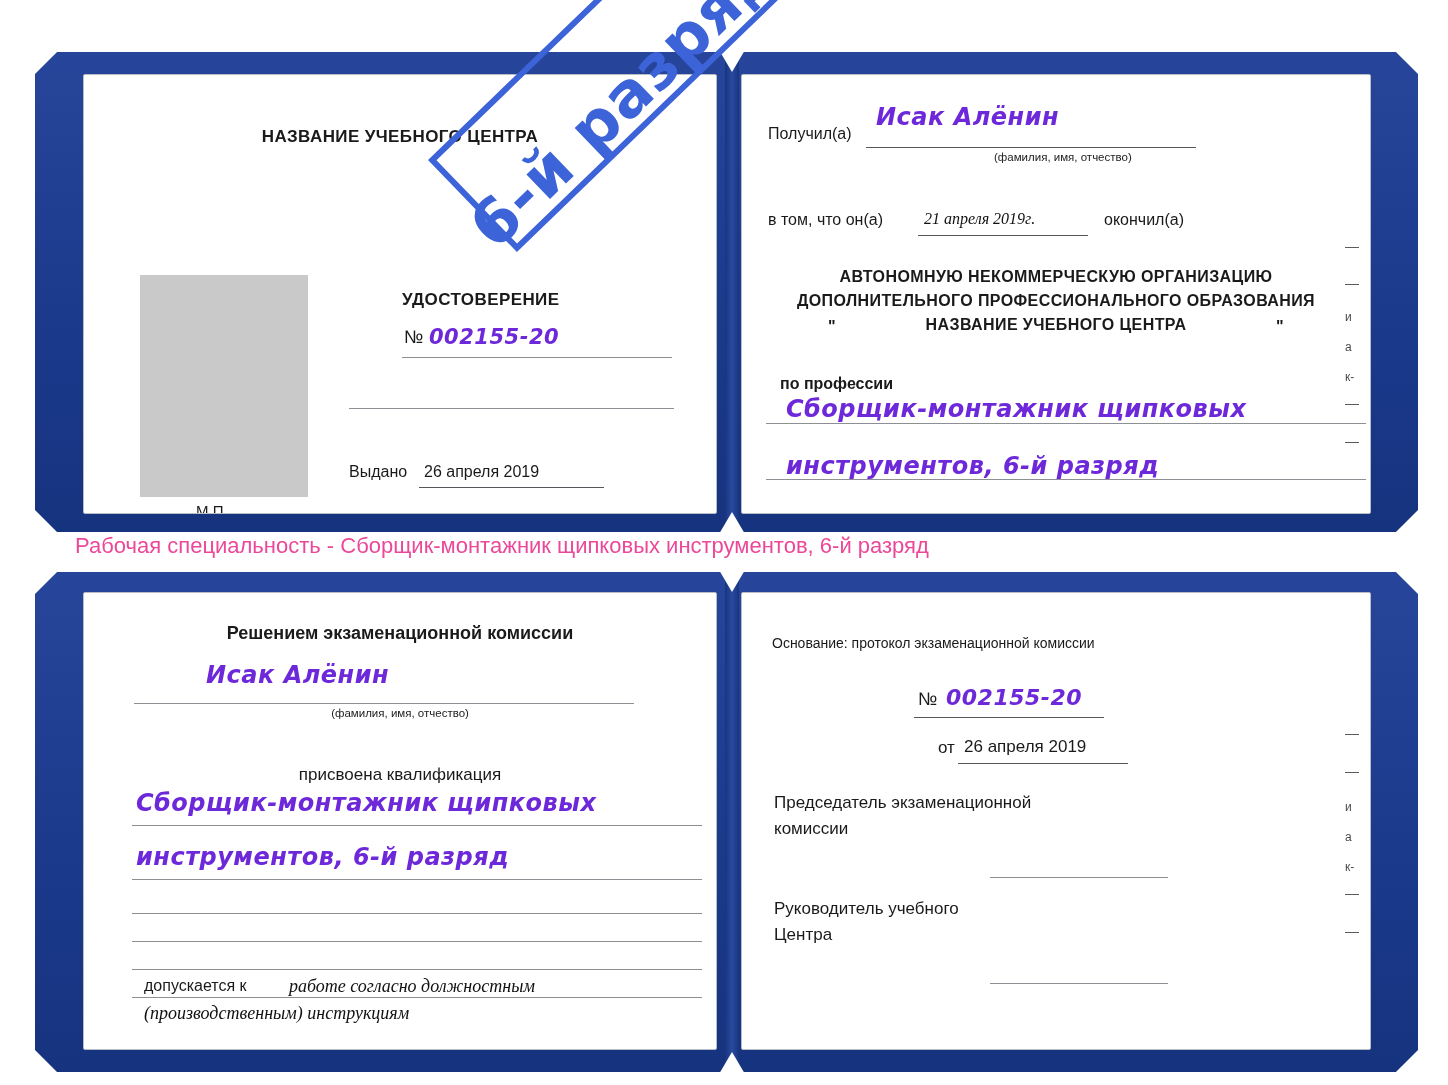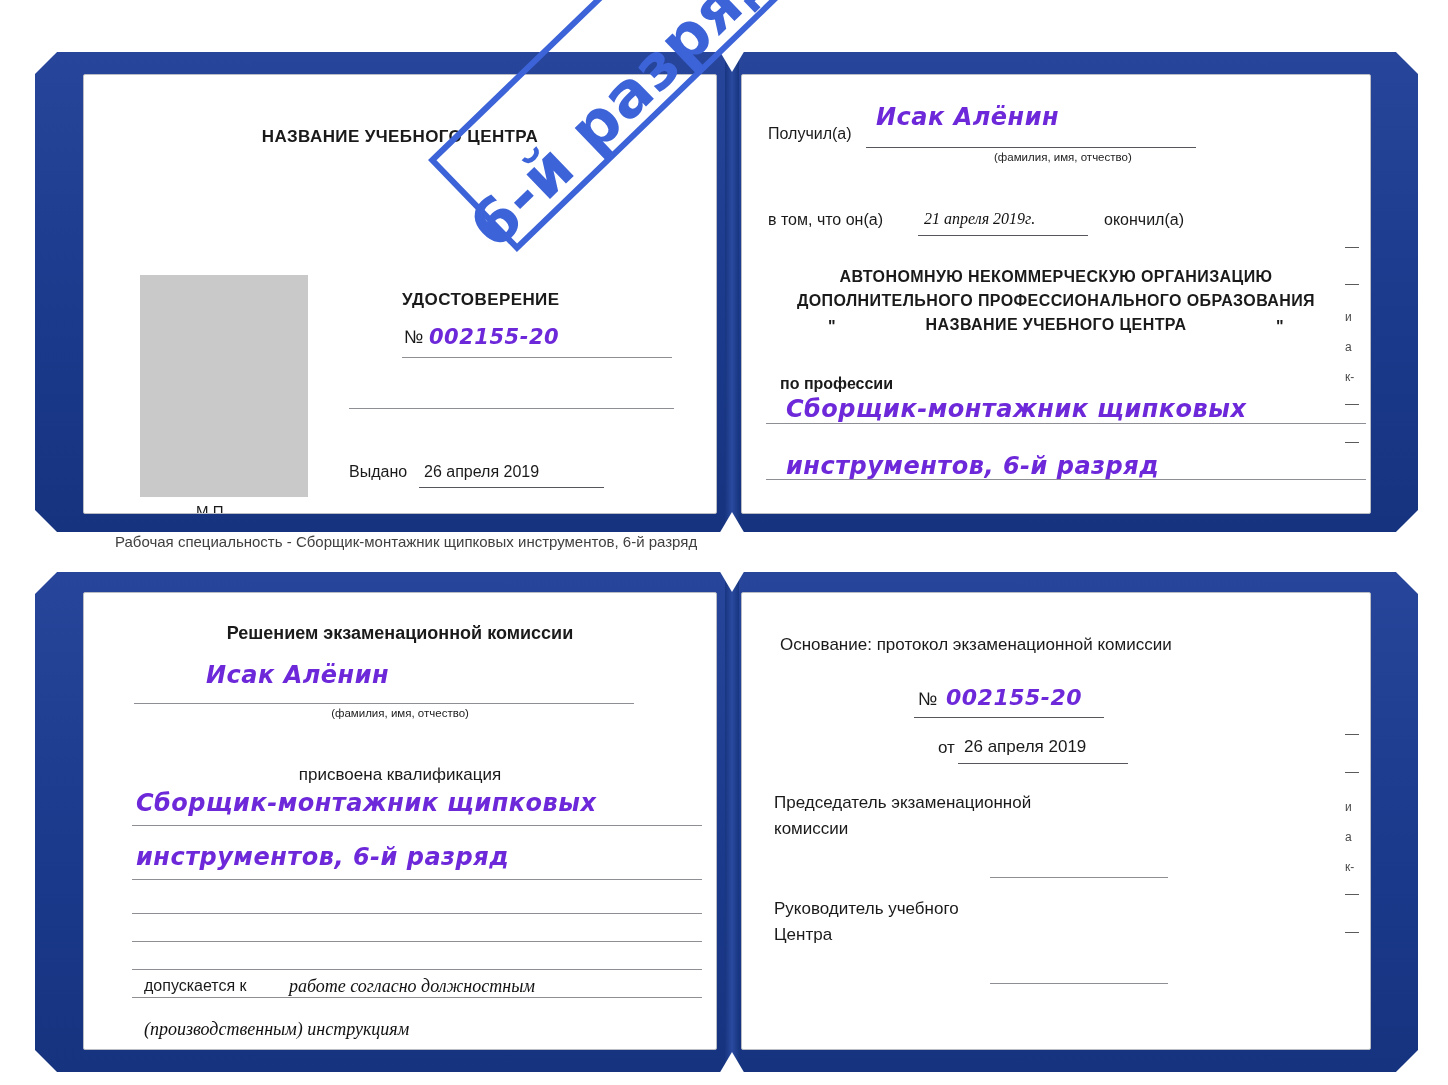--- a/index.html
+++ b/index.html
@@ -104,23 +104,22 @@
     position: absolute;
     border: 6px solid #3c63d8;
     transform: rotate(-44deg);
     transform-origin: left top;
   }
 
   .caption {
     position: absolute;
     left: 75px;
     top: 533px;
-    font-size: 15px;
-    color: #404040;
-    margin-left: 40px;
+    font-size: 22px;
+    color: #ec4899;
   }
 
   .edge-txt {
     position: absolute;
     font-size: 12px;
     color: #4a4a4a;
     font-family: "Liberation Sans", sans-serif;
   }
   .edge-dash {
     position: absolute;
@@ -232,27 +231,27 @@
 
       <div class="hand" style="position:absolute; left:52px; top:250px; font-size:24px;">инструментов, 6-й разряд</div>
       <div class="rule" style="left:48px; top:286px; width:570px;"></div>
 
       <div class="rule" style="left:48px; top:320px; width:570px;"></div>
       <div class="rule" style="left:48px; top:348px; width:570px;"></div>
       <div class="rule" style="left:48px; top:376px; width:570px;"></div>
 
       <div class="lbl" style="position:absolute; left:60px; top:384px; font-size:16px;">допускается к</div>
       <div class="typed-ital" style="position:absolute; left:205px; top:383px; font-size:18px;">работе согласно должностным</div>
-      <div class="typed-ital" style="position:absolute; left:60px; top:426px; font-size:18px;">(производственным) инструкциям</div>
+      <div class="typed-ital" style="position:absolute; left:60px; top:410px; font-size:18px;">(производственным) инструкциям</div>
       <div class="rule" style="left:48px; top:404px; width:570px;"></div>
     </div>
 
     <div class="leaf" style="left:706px; top:20px; width:630px; height:458px;">
 
-      <div class="lbl" style="position:absolute; left:38px; top:42px; font-size:17px;">Основание: протокол экзаменационной комиссии</div>
+      <div class="lbl" style="position:absolute; left:30px; top:42px; font-size:14px;">Основание: протокол экзаменационной комиссии</div>
 
       <div class="lbl" style="position:absolute; left:176px; top:96px; font-size:18px;">№</div>
       <div class="hand" style="position:absolute; left:204px; top:92px; font-size:22px;">002155-20</div>
       <div class="rule rule-dark" style="left:172px; top:124px; width:190px;"></div>
 
       <div class="lbl" style="position:absolute; left:196px; top:145px; font-size:17px;">от</div>
       <div class="lbl" style="position:absolute; left:222px; top:144px; font-size:17px;">26 апреля 2019</div>
       <div class="rule rule-dark" style="left:216px; top:170px; width:170px;"></div>
 
       <div class="lbl" style="position:absolute; left:32px; top:200px; font-size:17px;">Председатель экзаменационной</div>

